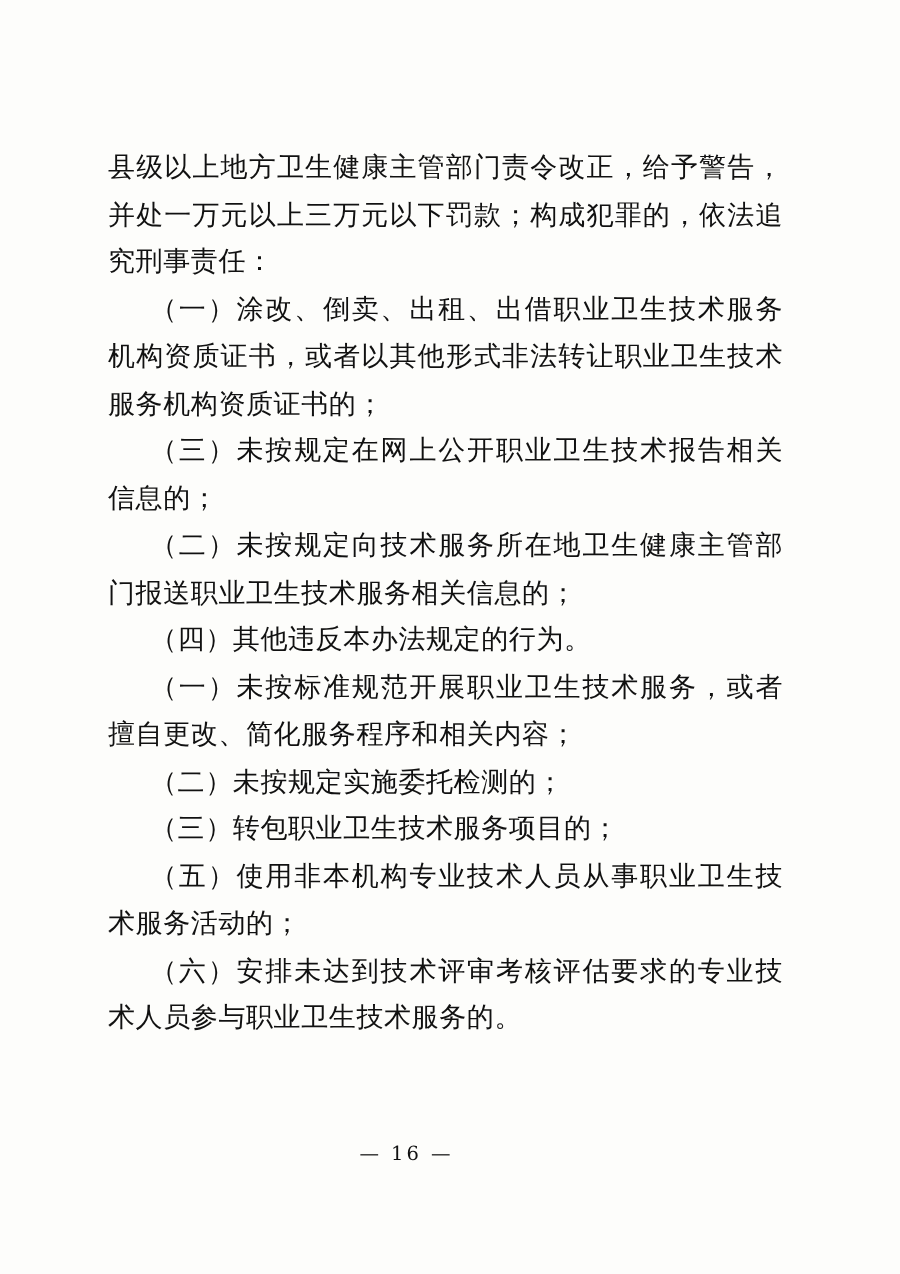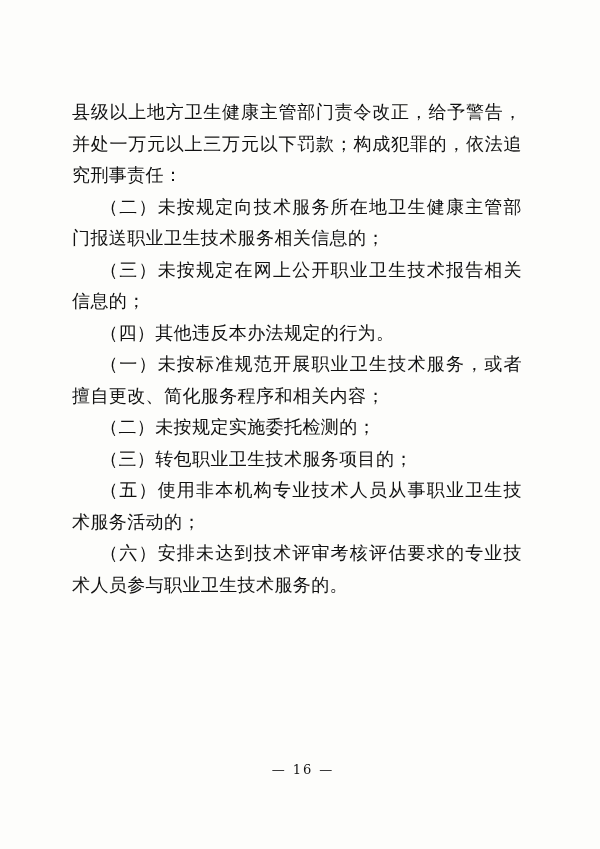--- a/index.html
+++ b/index.html
@@ -53,39 +53,39 @@
   .footer {
     position: absolute;
     left: 0;
     top: 762px;
     width: 542px;
     text-align: center;
     font-size: 13px;
     color: #111111;
     letter-spacing: 2px;
     font-family: "DejaVu Serif", "Liberation Serif", serif;
-    margin-left: 32px;
   }
   .footer .dash {
     display: inline-block;
     padding: 0 6px;
   }
 </style>
 </head>
 <body>
 
 <div class="page">
   <div class="page-inner">
 
     <p class="para">县级以上地方卫生健康主管部门责令改正，给予警告，并处一万元以上三万元以下罚款；构成犯罪的，依法追究刑事责任：</p>
 
+    <p class="para indent">（一）涂改、倒卖、出租、出借职业卫生技术服务机构资质证书，或者以其他形式非法转让职业卫生技术服务机构资质证书的；</p>
+
+    <p class="para indent">（三）未按规定在网上公开职业卫生技术报告相关信息的；</p>
 
     <p class="para indent">（二）未按规定向技术服务所在地卫生健康主管部门报送职业卫生技术服务相关信息的；</p>
-
-    <p class="para indent">（三）未按规定在网上公开职业卫生技术报告相关信息的；</p>
 
     <p class="para indent">（四）其他违反本办法规定的行为。</p>
 
 
     <p class="para indent">（一）未按标准规范开展职业卫生技术服务，或者擅自更改、简化服务程序和相关内容；</p>
 
     <p class="para indent">（二）未按规定实施委托检测的；</p>
 
     <p class="para indent">（三）转包职业卫生技术服务项目的；</p>
 

